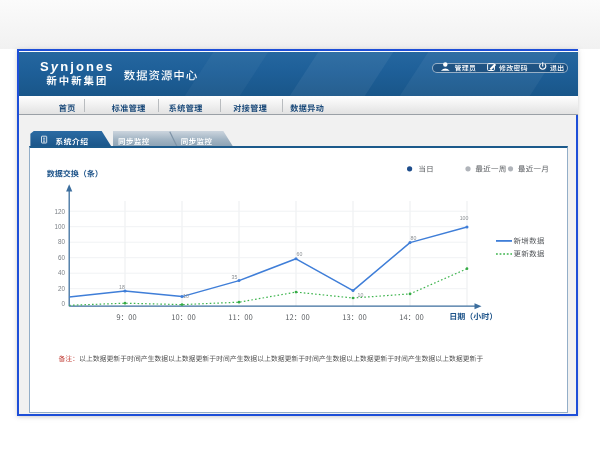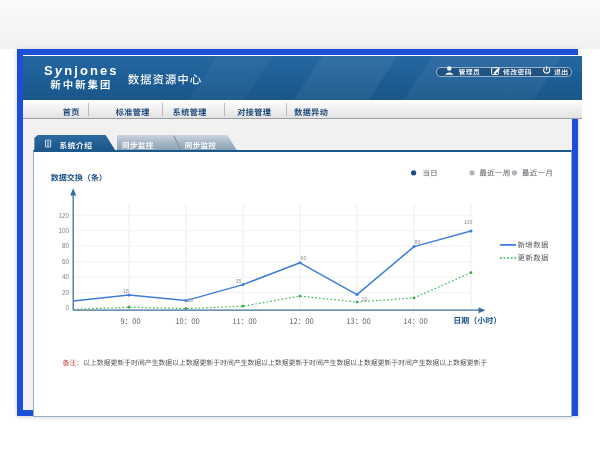--- a/index.html
+++ b/index.html
@@ -1,16 +1,16 @@
 <!DOCTYPE html>
 <html><head><meta charset="utf-8">
 <style>
 *{margin:0;padding:0;box-sizing:border-box}
 html,body{width:600px;height:450px;background:#fff;overflow:hidden;font-family:"Liberation Sans",sans-serif}
-#win{position:absolute;left:17px;top:49px;width:561px;height:367px;background:#f1f1f1;border:6px solid #1d4ed8;box-shadow:0 1px 4px rgba(0,0,0,.16),0 0 10px rgba(0,0,0,.05)}
+#win{position:absolute;left:17px;top:49px;width:561px;height:367px;background:#f1f1f1;border:2px solid #1d4ed8;box-shadow:0 1px 4px rgba(0,0,0,.16),0 0 10px rgba(0,0,0,.05)}
 #hdr{position:absolute;left:0;top:0;border-top:1px solid #fdfdfd;width:559px;height:44.5px;background:linear-gradient(180deg,#2567a0 0%,#1e5f98 45%,#195689 100%);overflow:hidden}
 .diag1{position:absolute;left:285px;top:-5px;width:75px;height:54px;background:rgba(255,255,255,.06);transform:skewX(-33deg)}
 .diag2{position:absolute;left:395px;top:-5px;width:130px;height:54px;background:rgba(255,255,255,.05);transform:skewX(-33deg)}
 .diag3{position:absolute;left:180px;top:-5px;width:55px;height:54px;background:rgba(255,255,255,.04);transform:skewX(-33deg)}
 #logo1{position:absolute;left:21px;top:6.5px;color:#fff;font-size:13px;font-weight:bold;letter-spacing:2.1px;font-family:"Liberation Sans",sans-serif}
 #pill{position:absolute;left:413px;top:10.5px;width:136px;height:10.8px;border:1px solid rgba(255,255,255,.55);border-radius:6px;background:rgba(6,34,66,.30)}
 #nav{position:absolute;left:0;top:44.5px;width:559px;height:19px;background:linear-gradient(180deg,#ffffff,#e2e2e2);border-bottom:1px solid #9aa0a6}
 .nsep{position:absolute;top:3px;width:1px;height:13px;background:#b9bcbf}
 #tabs{position:absolute;left:0;top:78px;width:559px;height:18px}
 .tab{position:absolute;top:1.6px;height:15.8px}

